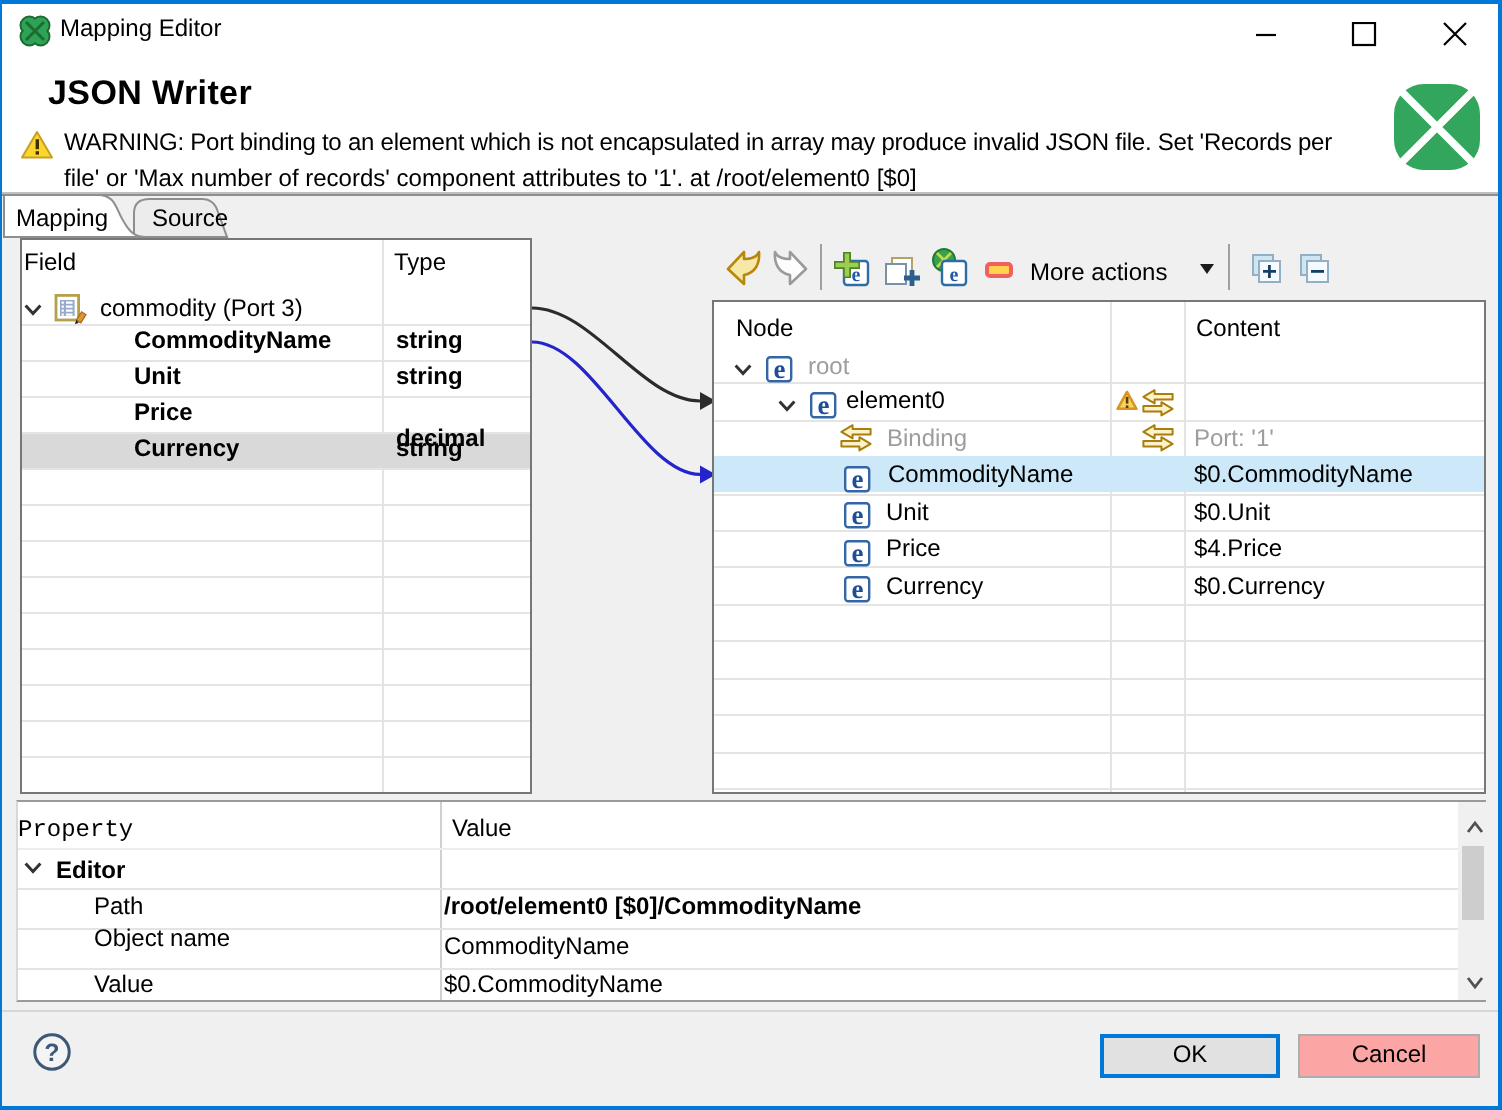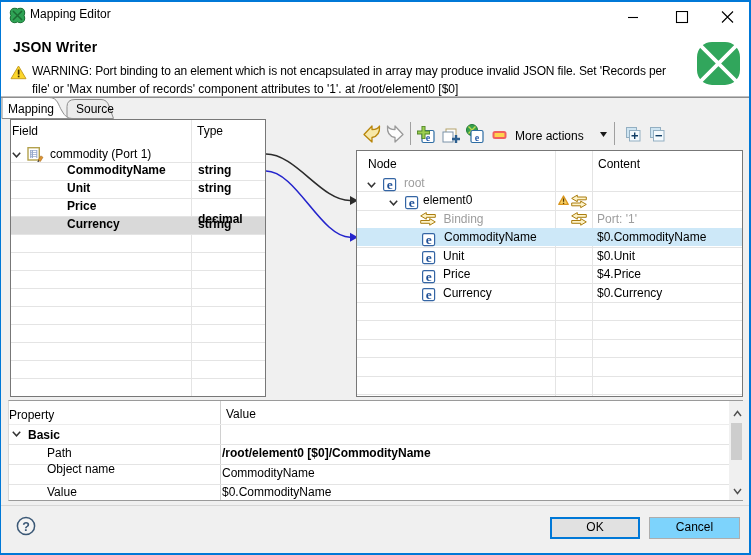--- a/index.html
+++ b/index.html
@@ -27,21 +27,21 @@
   <circle cx="11.3" cy="11.3" r="3.9" fill="#2fa355"></circle>
   <path d="M4,4 L13,13 M13,4 L4,13" stroke="#1b6b33" stroke-width="1.5"></path>
 </svg>
 <div class="txt" style="left:30px;top:7px;">Mapping Editor</div>
 <svg class="abs" style="left:628px;top:11px;" width="110" height="14" viewBox="0 0 110 14">
   <path d="M0,6.5 H10" stroke="#000" stroke-width="1.1" fill="none"></path>
   <rect x="48.5" y="0.5" width="11" height="11" fill="none" stroke="#000" stroke-width="1.1"></rect>
   <path d="M94,0.5 L105,11.5 M105,0.5 L94,11.5" stroke="#000" stroke-width="1.1" fill="none"></path>
 </svg>
 
-<div class="txt b" style="left:13px;top:40px;font-size:14px;letter-spacing:0.2px;">JSON Writer</div>
+<div class="txt b" style="left:24px;top:40px;font-size:17px;letter-spacing:0.2px;">JSON Writer</div>
 <svg class="abs" style="left:9.5px;top:65px;" width="17" height="15" viewBox="0 0 17 15">
   <path d="M8.5,1 L16,13.7 H1 Z" fill="#fcd62a" stroke="#c79f22" stroke-width="1" stroke-linejoin="round"></path>
   <rect x="7.8" y="4.6" width="1.7" height="5" fill="#403000"></rect>
   <rect x="7.8" y="10.6" width="1.7" height="1.7" fill="#403000"></rect>
 </svg>
 <div class="txt" style="left:32px;top:64px;letter-spacing:-0.12px;">WARNING: Port binding to an element which is not encapsulated in array may produce invalid JSON file. Set 'Records per</div>
 <div class="txt" style="left:32px;top:81.5px;">file' or 'Max number of records' component attributes to '1'. at /root/element0 [$0]</div>
 <svg class="abs" style="left:696px;top:40.5px;" width="46" height="46" viewBox="0 0 46 46">
   <rect x="1" y="1" width="43" height="43" rx="15" fill="#31a65c"></rect>
   <path d="M1,1 L44,44 M44,1 L1,44" stroke="#fff" stroke-width="3.8"></path>
@@ -82,21 +82,21 @@
   <path d="M0.8,0.8 L4.5,4.8 L8.2,0.8" fill="none" stroke="#333" stroke-width="1.5"></path>
 </svg>
 <svg class="abs" style="left:27px;top:146.5px;" width="17" height="15" viewBox="0 0 17 15">
   <rect x="1" y="0.7" width="11.3" height="12.3" fill="#fff" stroke="#b3a14c" stroke-width="1.4"></rect>
   <rect x="3" y="3" width="7.3" height="8" fill="#97a9cc"></rect>
   <path d="M3.8,4.3 h1.1 M3.8,6.3 h1.1 M3.8,8.3 h1.1 M3.8,10.3 h1.1" stroke="#fff" stroke-width="1.1"></path>
   <path d="M6,4.3 h3.3 M6,6.3 h3.3 M6,8.3 h3.3 M6,10.3 h3.3" stroke="#fff" stroke-width="1.2"></path>
   <path d="M11.2,13 L13.8,8.9 L16,10.3 L13.4,14.4 Z" fill="#dd9433" stroke="#a8691c" stroke-width="0.6"></path>
   <path d="M11.2,13 L10.4,15 L12.4,14.5 Z" fill="#1a1a1a"></path>
 </svg>
-<div class="txt" style="left:50px;top:146.5px;">commodity (Port 1)</div>
+<div class="txt" style="left:50px;top:146.5px;">commodity (Port 3)</div>
 <div class="txt b" style="left:67px;top:162.5px;">CommodityName</div>
 <div class="txt b" style="left:198px;top:162.5px;">string</div>
 <div class="txt b" style="left:67px;top:180.5px;">Unit</div>
 <div class="txt b" style="left:198px;top:180.5px;">string</div>
 <div class="txt b" style="left:67px;top:198.5px;">Price</div>
 <div class="txt b" style="left:198px;top:212px;">decimal</div>
 <div class="txt b" style="left:67px;top:216.5px;">Currency</div>
 <div class="txt b" style="left:198px;top:216.5px;">string</div>
 
 <svg class="abs" style="left:266px;top:119px;" width="92" height="278" viewBox="0 0 92 278">
@@ -205,31 +205,31 @@
 <div class="txt" style="left:443px;top:267px;">Price</div>
 <div class="txt" style="left:597px;top:267px;">$4.Price</div>
 
 <svg class="abs" style="left:422.4px;top:288.3px;" width="14" height="14" viewBox="0 0 14 14">
     <use href="#eicon"></use>
   </svg>
 <div class="txt" style="left:443px;top:285.5px;">Currency</div>
 <div class="txt" style="left:597px;top:285.5px;">$0.Currency</div>
 
 <div class="abs" style="left:8px;top:400px;width:735px;height:101px;background:#fff;border:1px solid #9a9a9a;border-left:1px solid #d8d8d8;"></div>
-<div class="txt" style="left:9px;top:407.5px;">Property</div>
+<div class="txt" style="left:9px;top:407.5px;font-family:Liberation Mono, monospace;">Property</div>
 <div class="txt" style="left:226px;top:407px;">Value</div>
 <div class="vline" style="left:219.5px;top:401px;height:99px;background:#d0d0d0;"></div>
 <div class="hline" style="left:9px;top:424px;width:720px;background:#ededed;"></div>
 <div class="hline" style="left:9px;top:443.5px;width:720px;background:#e4e4e4;"></div>
 <div class="hline" style="left:9px;top:463.8px;width:720px;background:#e4e4e4;"></div>
 <div class="hline" style="left:9px;top:483.7px;width:720px;background:#e4e4e4;"></div>
 <svg class="abs" style="left:12px;top:431px;" width="9" height="6" viewBox="0 0 9 6">
   <path d="M0.8,0.8 L4.5,4.8 L8.2,0.8" fill="none" stroke="#333" stroke-width="1.5"></path>
 </svg>
-<div class="txt b" style="left:28px;top:428px;">Basic</div>
+<div class="txt b" style="left:28px;top:428px;">Editor</div>
 <div class="txt" style="left:47px;top:446px;">Path</div>
 <div class="txt" style="left:222px;top:446px;font-weight:bold;">/root/element0 [$0]/CommodityName</div>
 <div class="txt" style="left:47px;top:462px;">Object name</div>
 <div class="txt" style="left:222px;top:465.5px;">CommodityName</div>
 <div class="txt" style="left:47px;top:484.5px;">Value</div>
 <div class="txt" style="left:222px;top:484.5px;">$0.CommodityName</div>
 <div class="abs" style="left:729px;top:401px;width:13.5px;height:99px;background:#f0f0f0;"></div>
 <svg class="abs" style="left:732.5px;top:410px;" width="9" height="8" viewBox="0 0 9 8">
   <path d="M1,6 L4.5,1.5 L8,6" fill="none" stroke="#505050" stroke-width="1.4"></path>
 </svg>
@@ -237,21 +237,21 @@
 <svg class="abs" style="left:732.5px;top:487px;" width="9" height="8" viewBox="0 0 9 8">
   <path d="M1,2 L4.5,6.5 L8,2" fill="none" stroke="#505050" stroke-width="1.4"></path>
 </svg>
 
 <div class="hline" style="left:1px;top:505px;width:749px;background:#d6d6d6;"></div>
 <svg class="abs" style="left:16px;top:516px;" width="20" height="20" viewBox="0 0 20 20">
   <circle cx="10" cy="10" r="8.6" fill="#f4f4f4" stroke="#3b5876" stroke-width="1.5"></circle>
   <text x="10" y="14.5" font-size="12.5" font-weight="bold" fill="#3b5876" text-anchor="middle" font-family="Liberation Sans">?</text>
 </svg>
 <div class="abs" style="left:550px;top:517px;width:90px;height:22px;background:#e1e1e1;border:2px solid #0078d7;text-align:center;line-height:17px;">OK</div>
-<div class="abs" style="left:649px;top:517px;width:91px;height:22px;background:#7dd3fc;border:1px solid #adadad;text-align:center;line-height:19px;">Cancel</div>
+<div class="abs" style="left:649px;top:517px;width:91px;height:22px;background:#fca5a5;border:1px solid #adadad;text-align:center;line-height:19px;">Cancel</div>
 
 <div class="abs" style="left:0;top:0;width:751px;height:2px;background:#0078d7;"></div>
 <div class="abs" style="left:0;top:553px;width:751px;height:2px;background:#0078d7;"></div>
 <div class="abs" style="left:0;top:0;width:1px;height:555px;background:#0078d7;"></div>
 <div class="abs" style="left:749px;top:0;width:2px;height:555px;background:#0078d7;"></div>
 
 <svg width="0" height="0" style="position:absolute;">
   <defs>
     <g id="eicon">
       <rect x="0.6" y="0.6" width="12" height="12" rx="1.5" fill="#fff" stroke="#3465a4" stroke-width="1.2"></rect>

